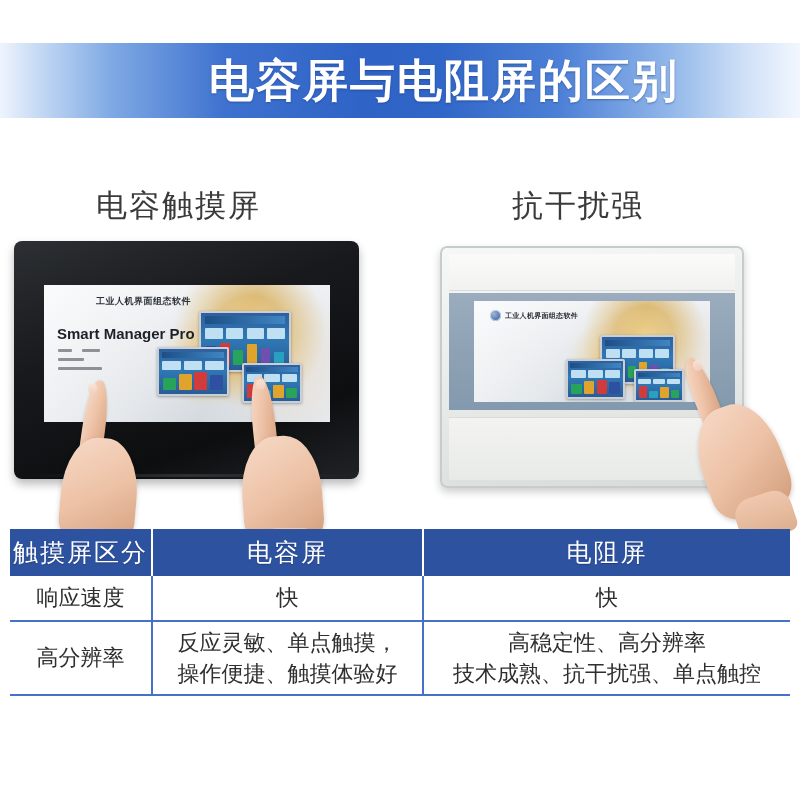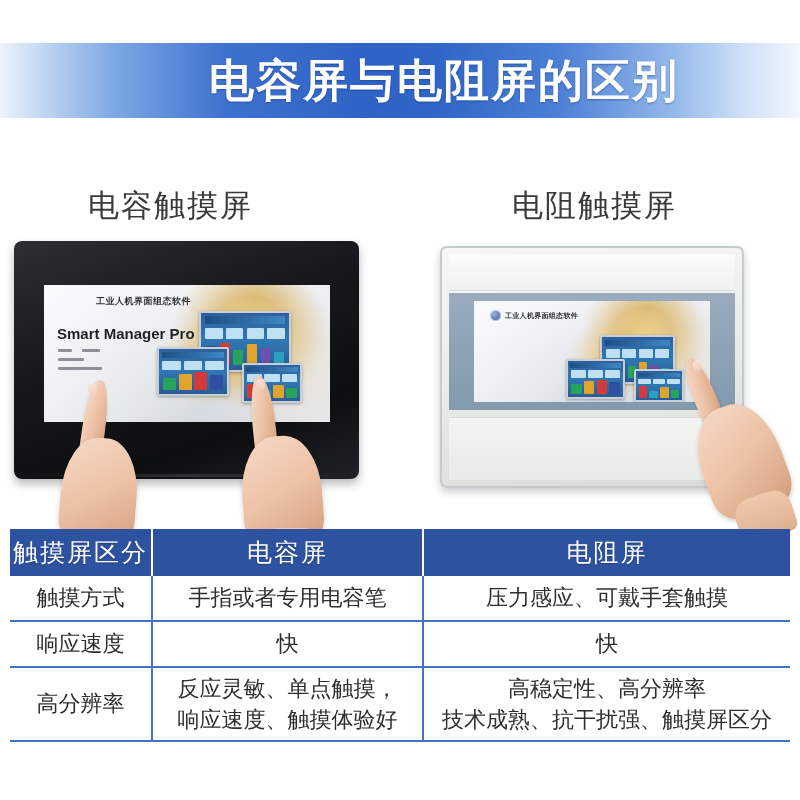--- a/index.html
+++ b/index.html
@@ -31,21 +31,21 @@
     white-space:nowrap;
     margin-left:40px;
   }
 
   
   .sec-heading{
     position:absolute;top:185px;
     font-size:31px;font-weight:normal;color:#3a3a3a;
     letter-spacing:2px;white-space:nowrap;
   }
-  .sec-heading.left{left:88px;}
+  .sec-heading.left{left:96px;}
   .sec-heading.right{left:512px;}
 
   
   .device-area{position:absolute;left:0;top:236px;width:800px;height:292px;}
 
   
   .cap-device{
     position:absolute;left:14px;top:5px;width:345px;height:238px;
     background:linear-gradient(160deg,#2c2f33 0%,#17191c 38%,#0d0e10 75%,#202326 100%);
     border-radius:8px;
@@ -199,21 +199,21 @@
 </head>
 <body>
 
 <div class="page">
 
   <div class="banner">
     <div class="banner-title">电容屏与电阻屏的区别</div>
   </div>
 
   <div class="sec-heading left">电容触摸屏</div>
-  <div class="sec-heading right">电阻触摸屏</div>
+  <div class="sec-heading right">抗干扰强</div>
 
   <div class="device-area">
 
     <div class="cap-device">
       <div class="cap-screen">
         <div class="hmi">
           <div class="hmi-head" style="left:52px;top:10px;font-size:9px;letter-spacing:.5px;">工业人机界面组态软件</div>
           <div class="hmi-brand" style="left:13px;top:40px;font-size:15px;">Smart Manager Pro</div>
           <div class="hmi-meta" style="left:14px;top:64px;">
             <div class="ln a"></div>
@@ -373,32 +373,27 @@
     </colgroup>
     <thead>
       <tr>
         <th>触摸屏区分</th>
         <th>电容屏</th>
         <th>电阻屏</th>
       </tr>
     </thead>
     <tbody>
       <tr>
-        <td>触摸方式</td>
-        <td>手指或者专用电容笔</td>
-        <td>压力感应、可戴手套触摸</td>
-      </tr>
-      <tr>
         <td>响应速度</td>
         <td>快</td>
         <td>快</td>
       </tr>
       <tr>
         <td>高分辨率</td>
         <td>反应灵敏、单点触摸，
-响应速度、触摸体验好</td>
+操作便捷、触摸体验好</td>
         <td>高稳定性、高分辨率
-技术成熟、抗干扰强、触摸屏区分</td>
+技术成熟、抗干扰强、单点触控</td>
       </tr>
     </tbody>
   </table>
 
 </div>
 
 </body></html>

